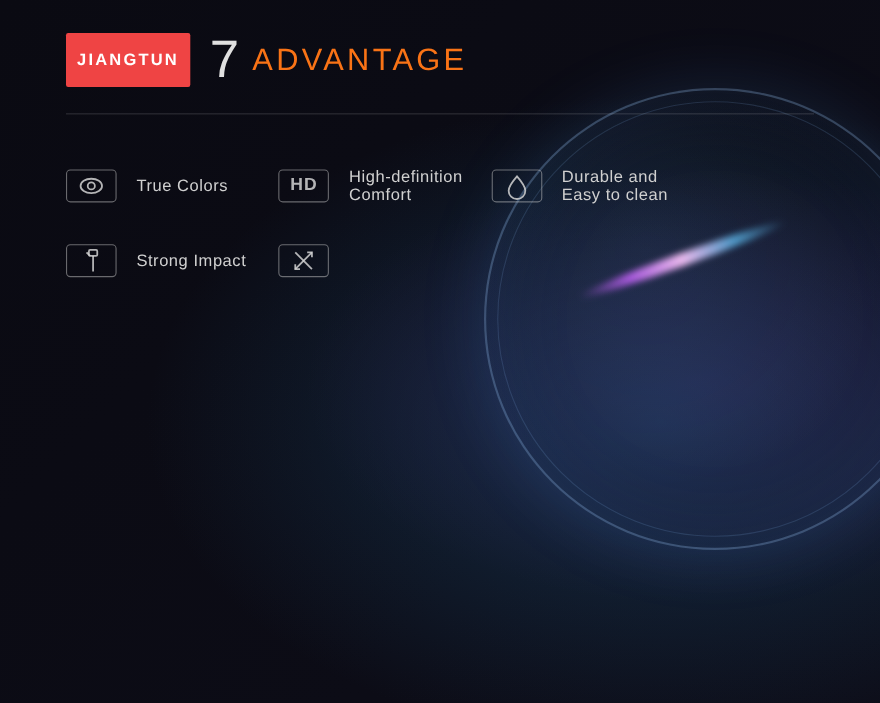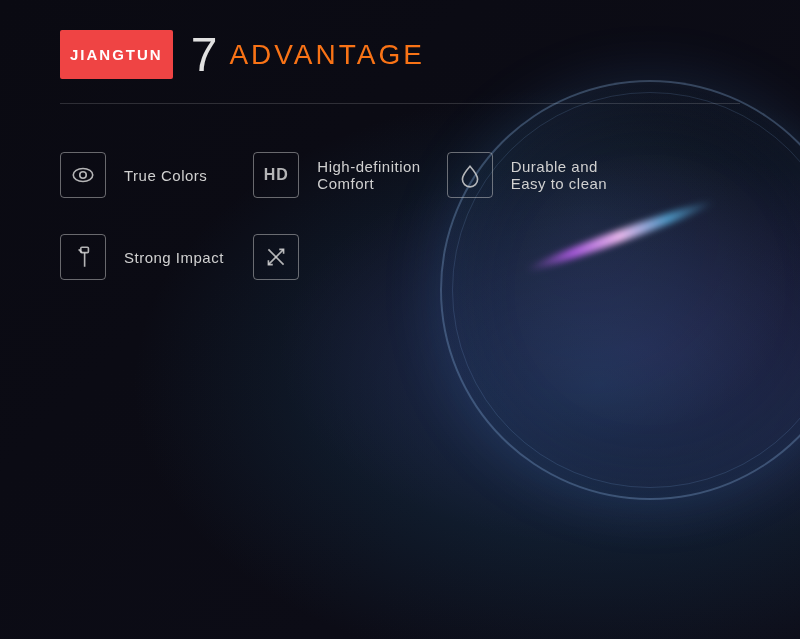--- a/index.html
+++ b/index.html
@@ -118,21 +118,21 @@
 
     .feature-item {
       display: flex;
       align-items: center;
       gap: 18px;
       padding: 18px 20px 18px 0;
     }
 
     .icon-box {
       width: 46px;
-      height: 46px;
+      height: 30px;
       border: 1px solid rgba(200,200,200,0.5);
       border-radius: 4px;
       display: flex;
       align-items: center;
       justify-content: center;
       flex-shrink: 0;
       color: rgba(220,220,220,0.85);
       font-size: 20px;
     }
 

